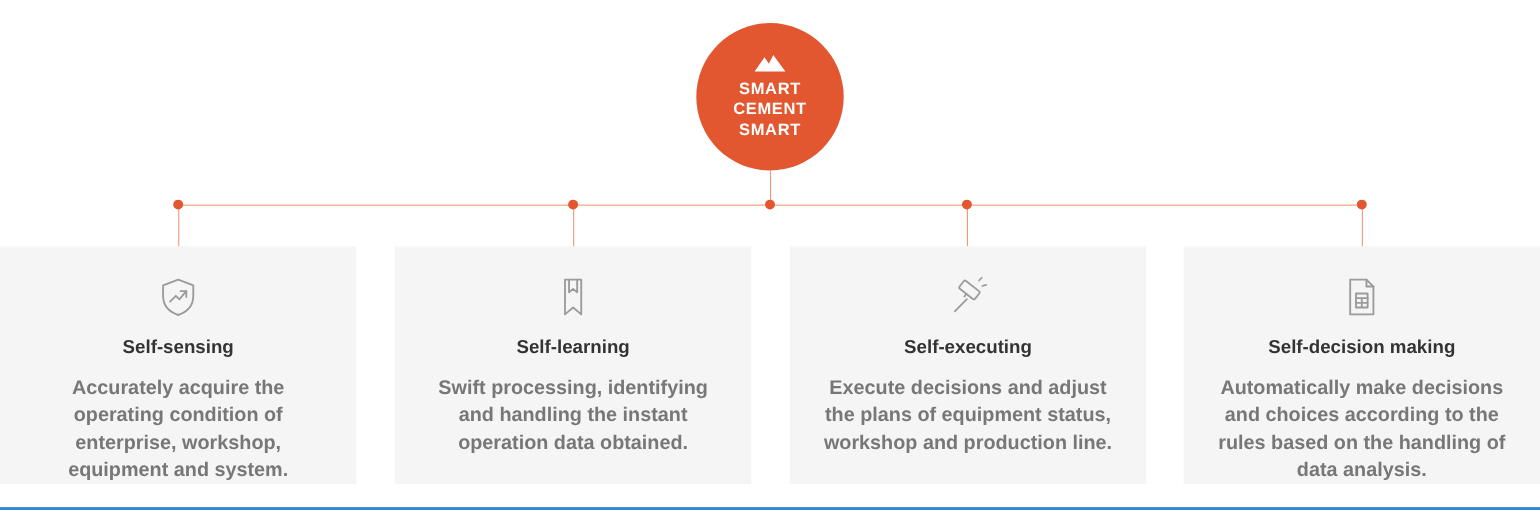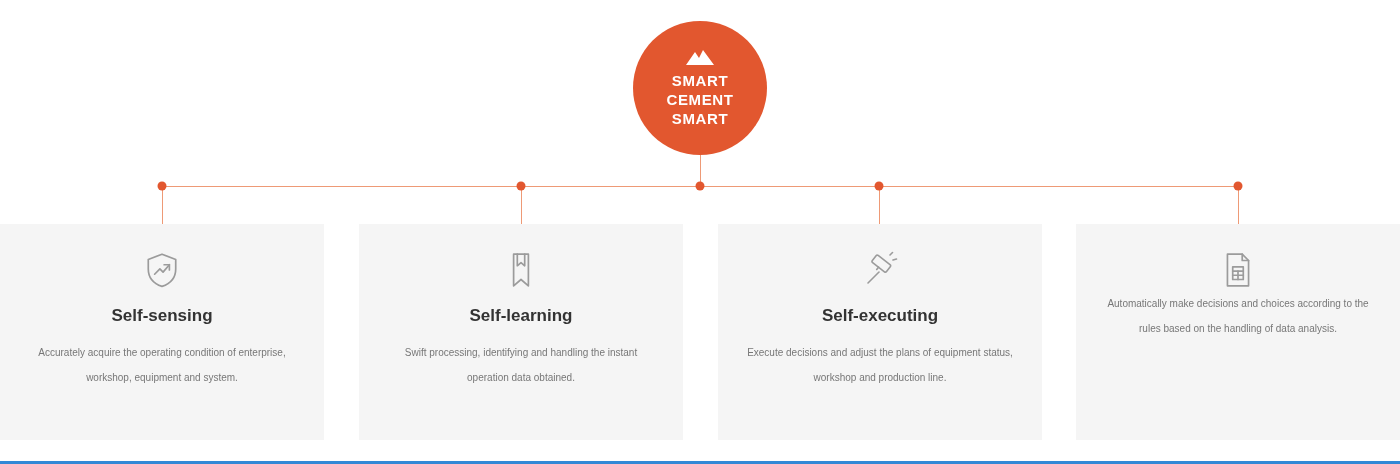--- a/index.html
+++ b/index.html
@@ -39,21 +39,21 @@
     position:absolute; top:224px; width:324px; height:216px;
     background:var(--card-bg,#f5f5f5); text-align:center; padding-top:25px;
   }
   .card.c1{ left:0; } .card.c2{ left:359px; } .card.c3{ left:718px; } .card.c4{ left:1076px; }
   .card .icon{ height:42px; color:var(--icon,#9b9b9b); line-height:0; display:flex; align-items:center; justify-content:center; }
   .card h3{
     font-size:17px; font-weight:bold; color:var(--heading,#333333);
     margin:15px 0 14px;
   }
   .card p{
-    font-size:10px; color:var(--body,#777777); line-height:25px; padding:0 24px;
+    font-size:18px; color:var(--body,#777777); line-height:25px; padding:0 24px;font-weight:bold;
   }
   .bottom-bar{
     position:absolute; left:0; bottom:0; width:100%; height:3px;
     background:var(--bottom-bar,#3388d6);
   }
 </style>
 </head>
 <body>
 
 <div class="canvas">
@@ -124,17 +124,18 @@
     <div class="icon">
       <svg width="38" height="38" viewBox="0 0 36 36" fill="none" stroke="currentColor" stroke-width="1.6" stroke-linecap="round" stroke-linejoin="round">
         <path d="M8 3 H22 L28 9 V33 H8 Z"></path>
         <path d="M22 3 V9 H28"></path>
         <rect x="13" y="15" width="10" height="12"></rect>
         <line x1="13" y1="19" x2="23" y2="19"></line>
         <line x1="18" y1="19" x2="18" y2="27"></line>
         <line x1="13" y1="23" x2="23" y2="23"></line>
       </svg>
     </div>
+    <h3>Self-decision making</h3>
     <p>Automatically make decisions and choices according to the rules based on the handling of data analysis.</p>
   </div>
 
   <div class="bottom-bar"></div>
 </div>
 
 </body></html>

